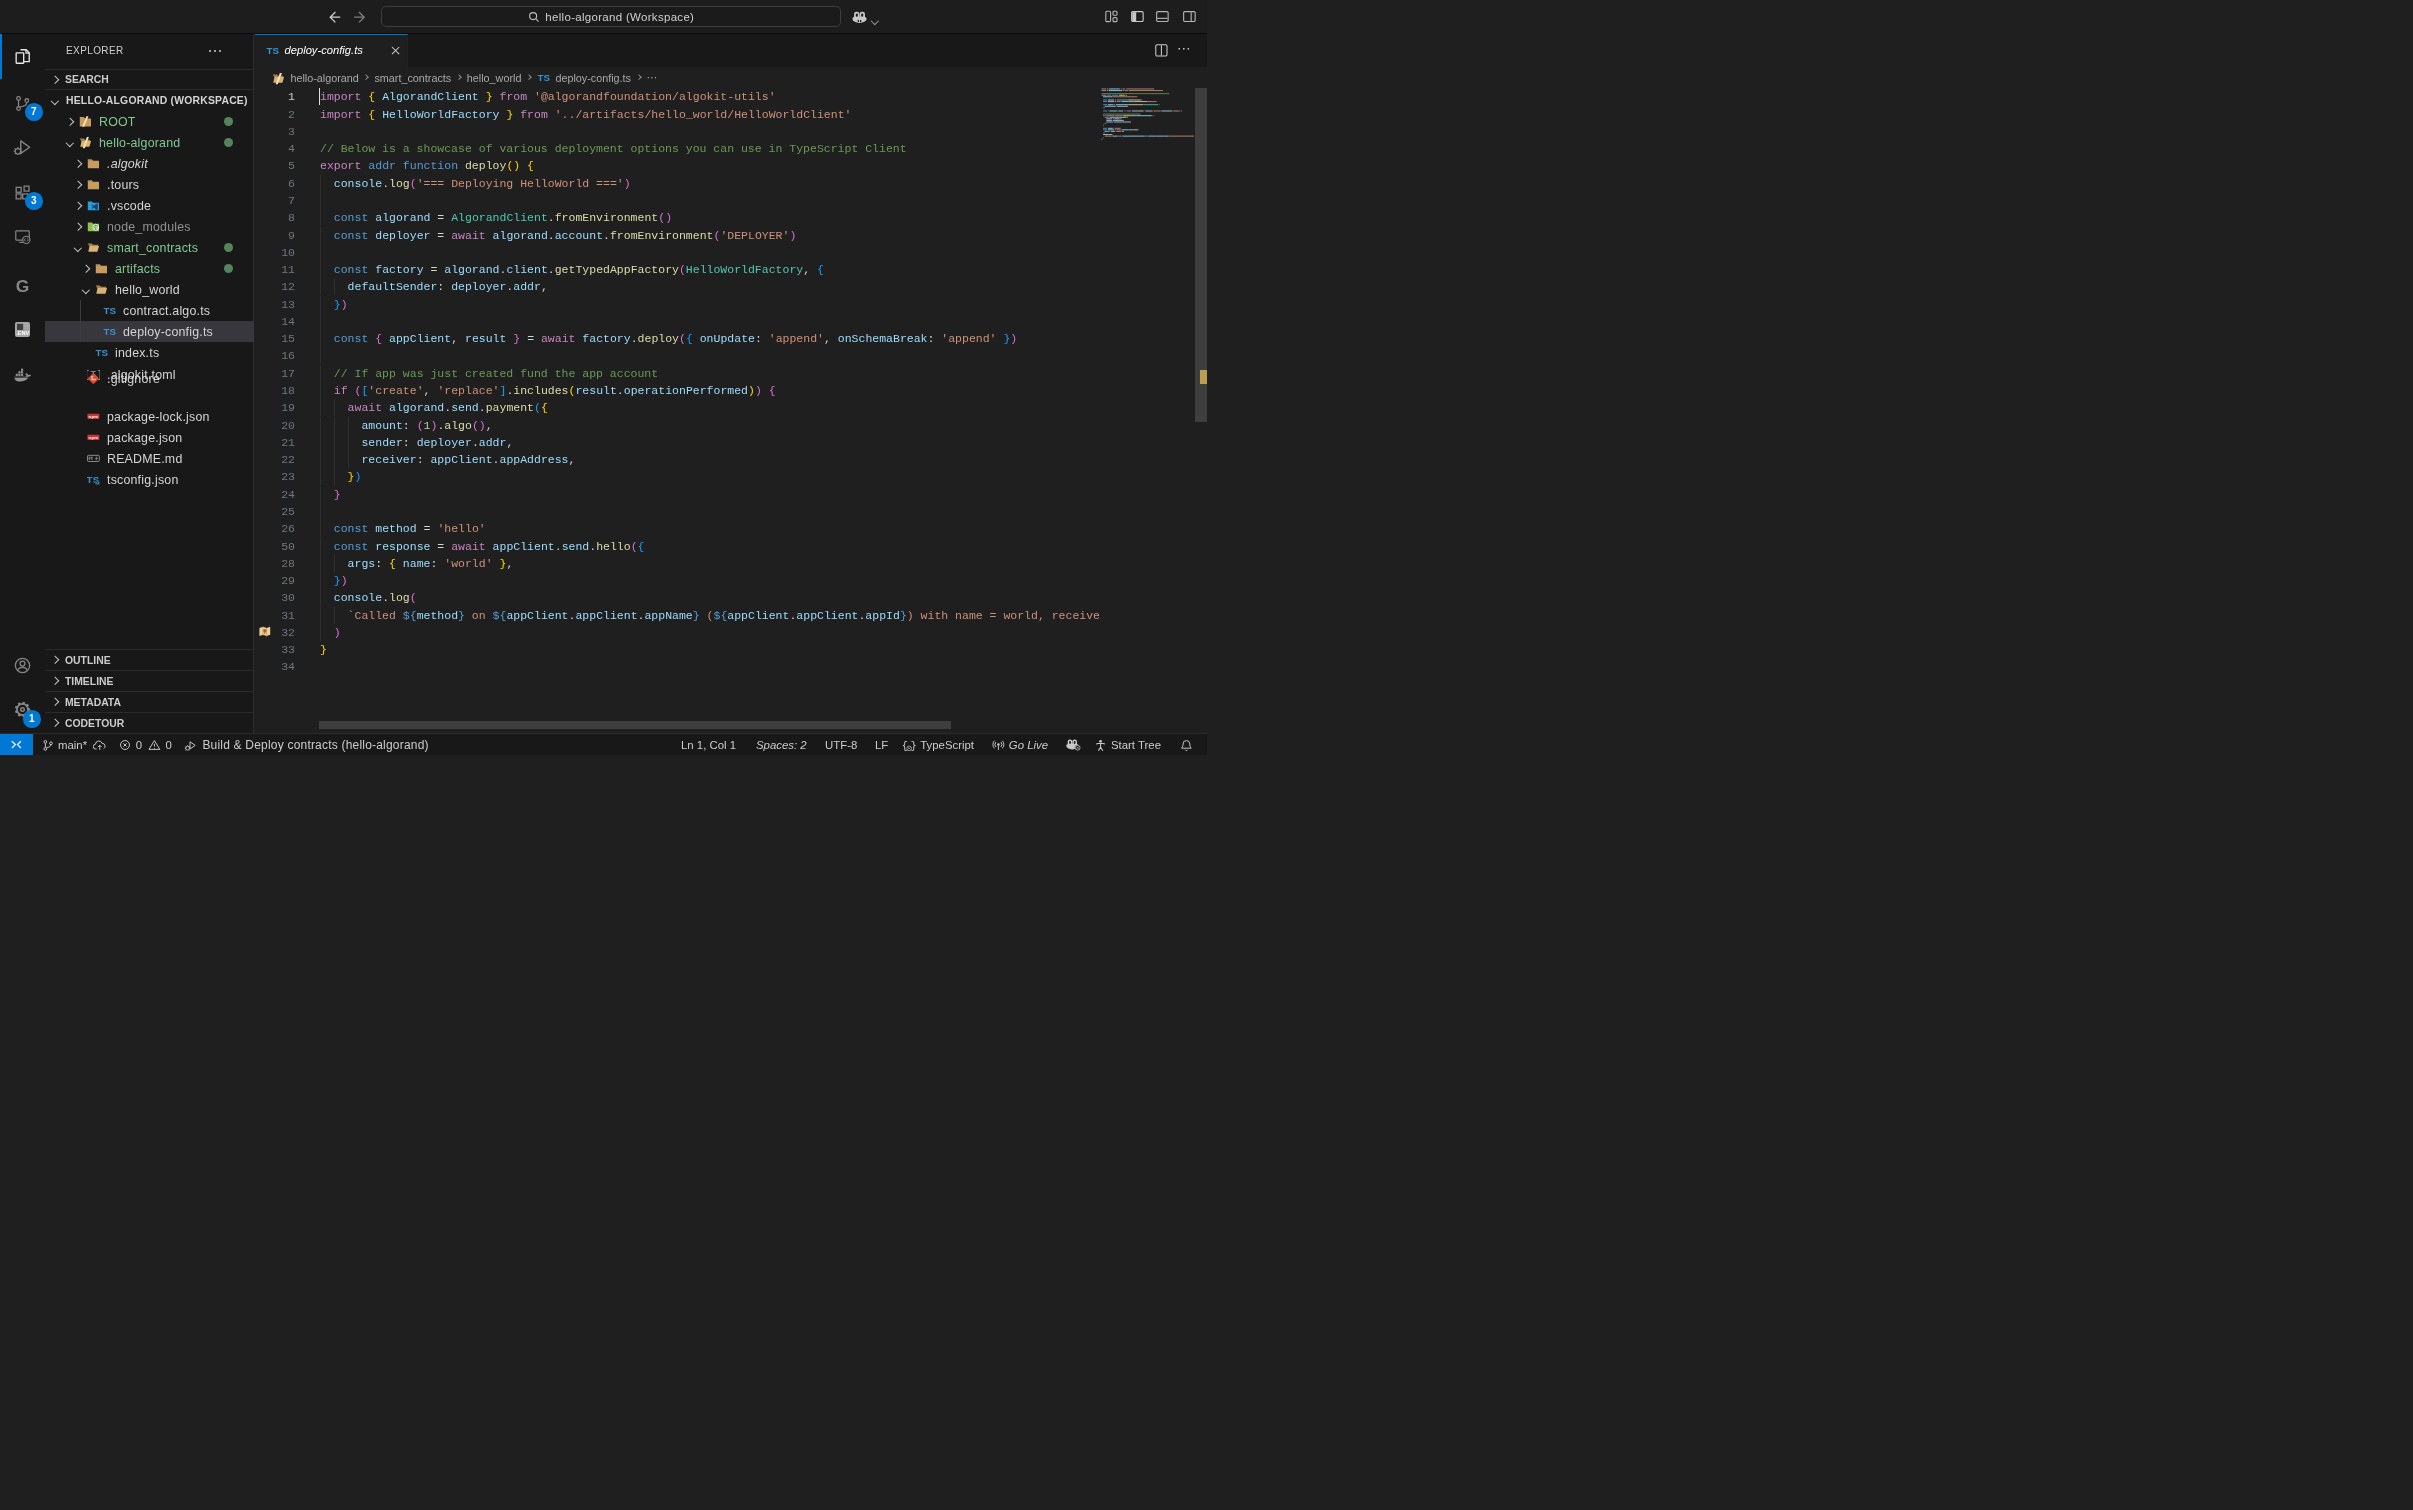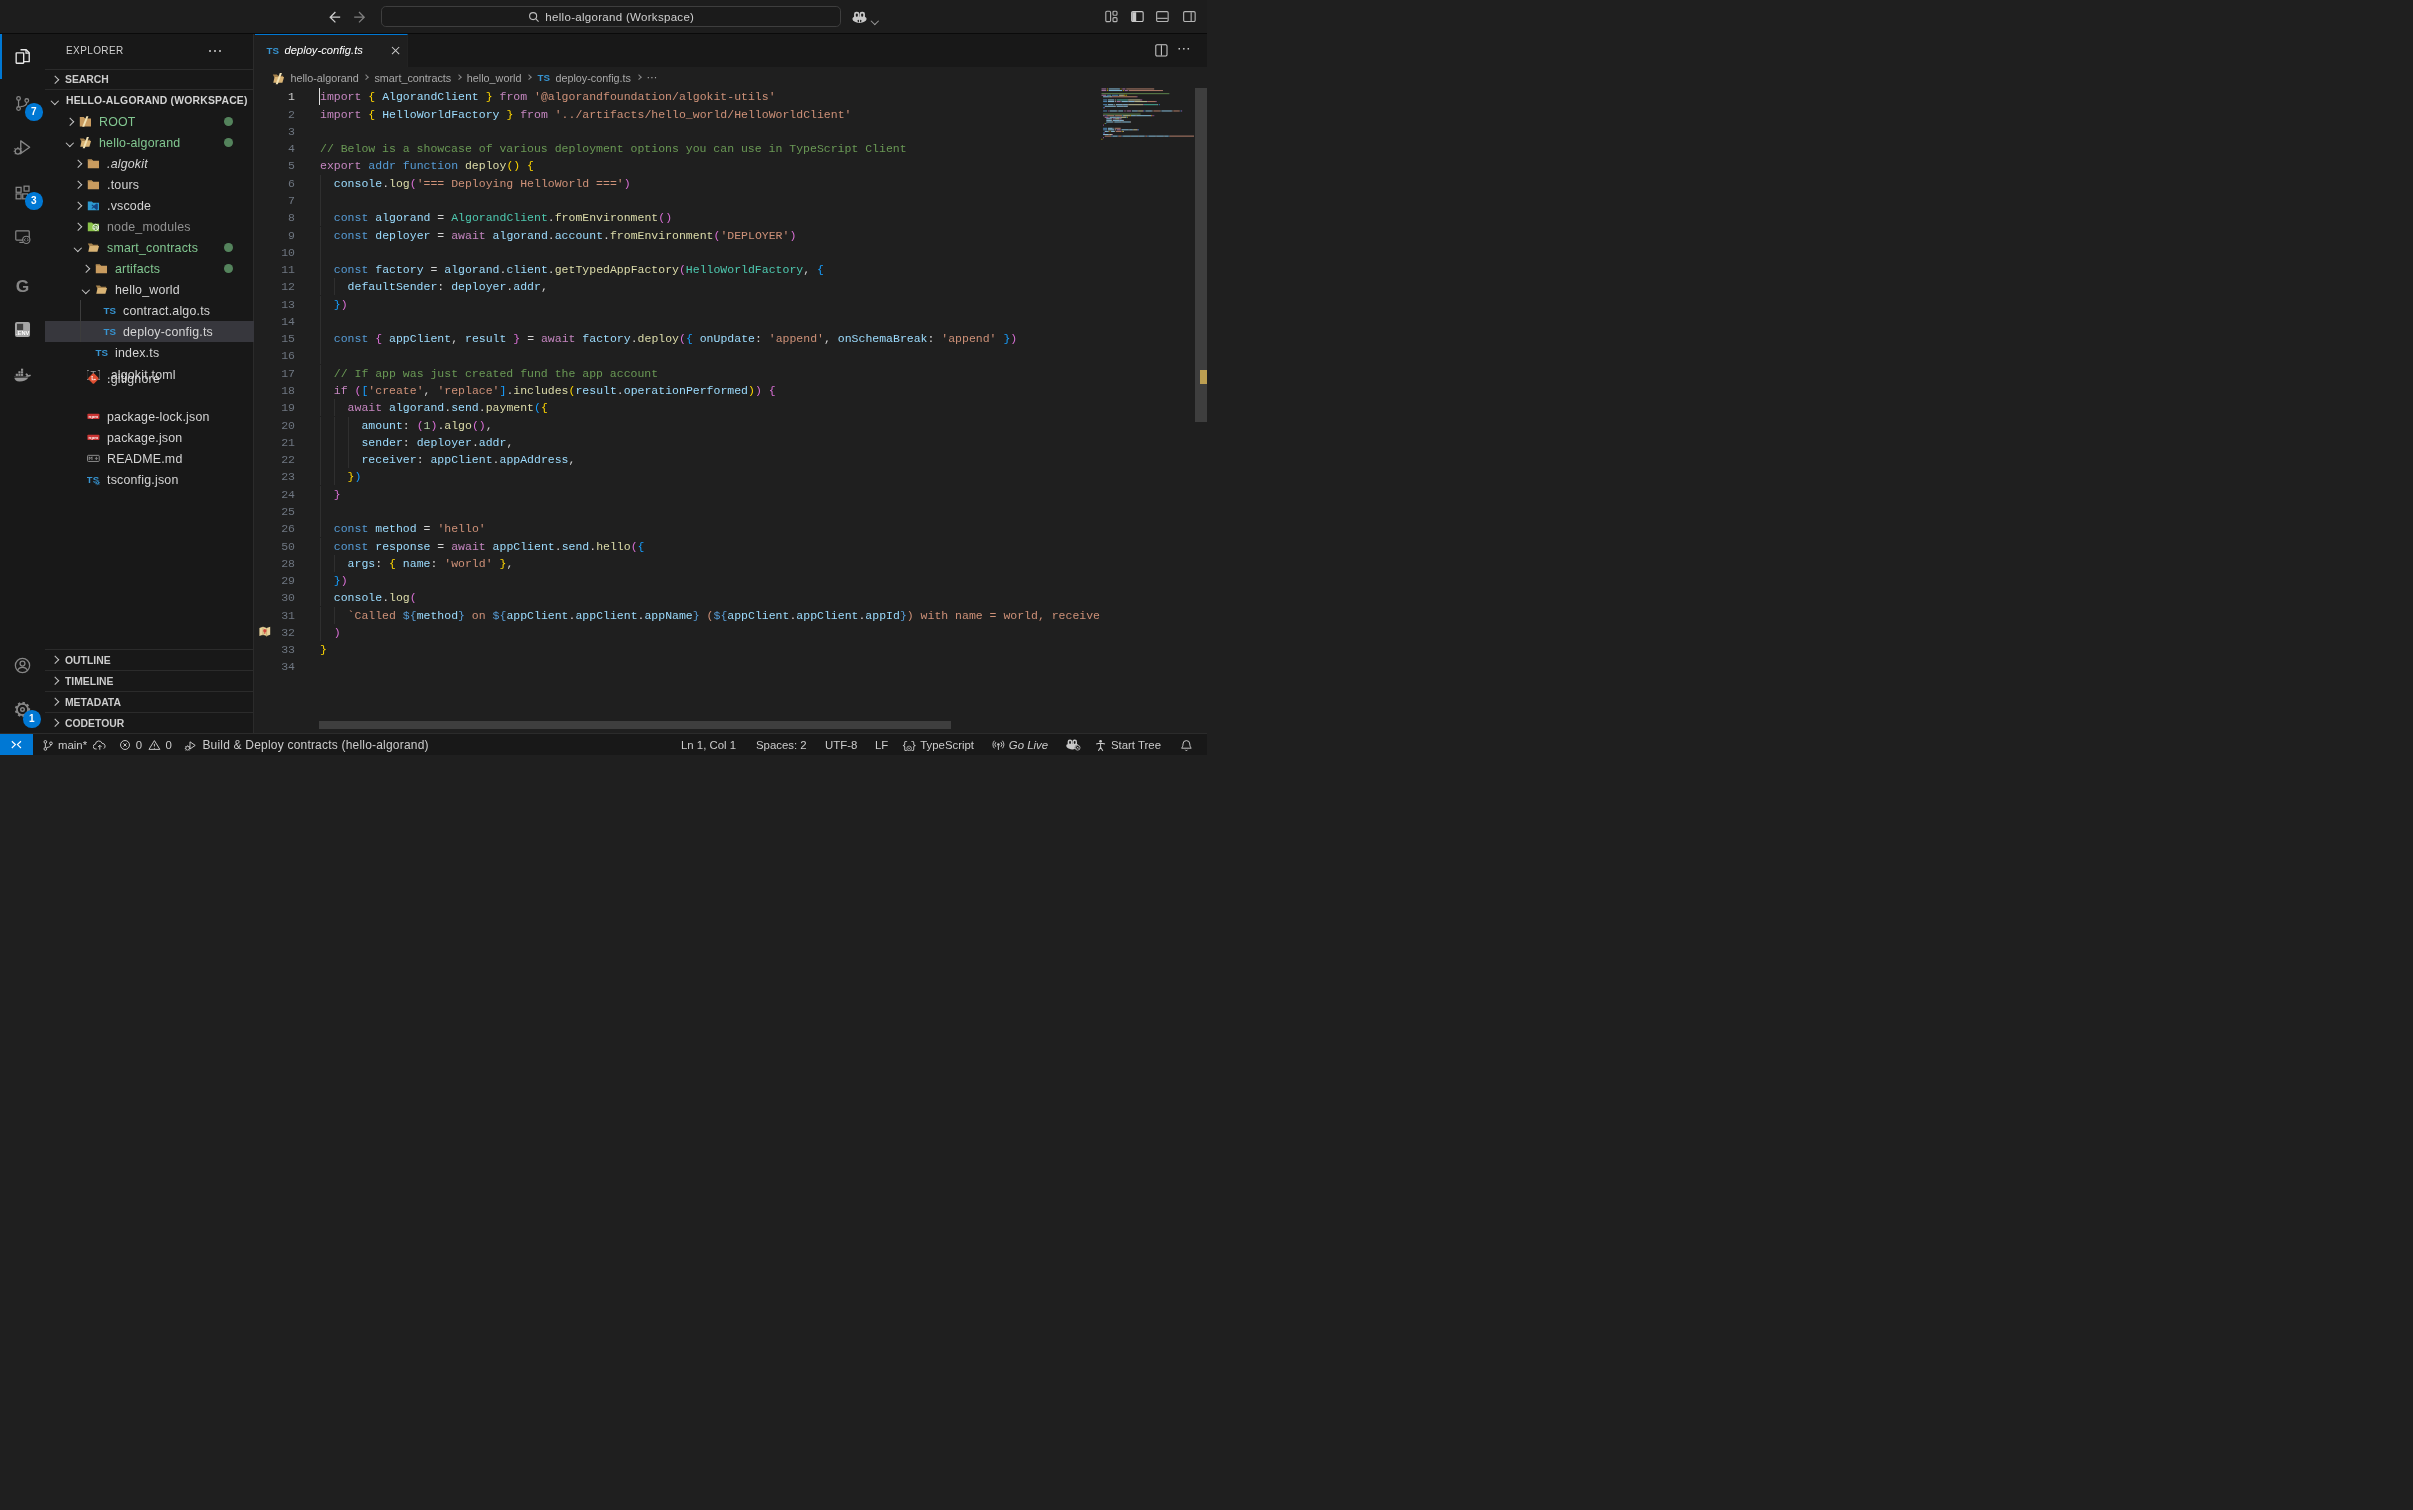--- a/index.html
+++ b/index.html
@@ -768,21 +768,21 @@
       <svg width="13.6" height="12.8" viewBox="0 0 17 16" style="margin-right:4.8px;">
         <path d="M7.5 3.5L14 8l-6.5 4.5z" fill="none" stroke="#cccccc" stroke-width="1.2" stroke-linejoin="round"></path>
         <circle cx="4.5" cy="11.5" r="2.4" fill="none" stroke="#cccccc" stroke-width="1.1"></circle>
         <path d="M4.5 9v-1M2.7 10l-1-.7M6.3 10l1-.7M2.2 12H1M8 12H6.8M2.9 13.4l-.8.9M6.1 13.4l.8.9" stroke="#cccccc" stroke-width="1"></path>
       </svg>
       <span style="font-size:12px;letter-spacing:0.2px;">Build &amp; Deploy contracts (hello-algorand)</span>
     </div>
 <div class="abs sbit" style="left:681px;top:0;">
       <span>Ln 1, Col 1</span>
     </div>
-<div class="abs sbit" style="left:756px;top:0;">
+<div class="abs sbit" style="left:756px;top:0;font-style:italic;">
       <span>Spaces: 2</span>
     </div>
 <div class="abs sbit" style="left:825px;top:0;text-align:right;">
       <span>UTF-8</span>
     </div>
 <div class="abs sbit" style="left:875px;top:0;">
       <span>LF</span>
     </div>
 <div class="abs sbit" style="left:901px;top:0;">
       <svg width="16" height="12.8" viewBox="0 0 20 16" style="margin-right:3.2px;font-size:14.3px">

